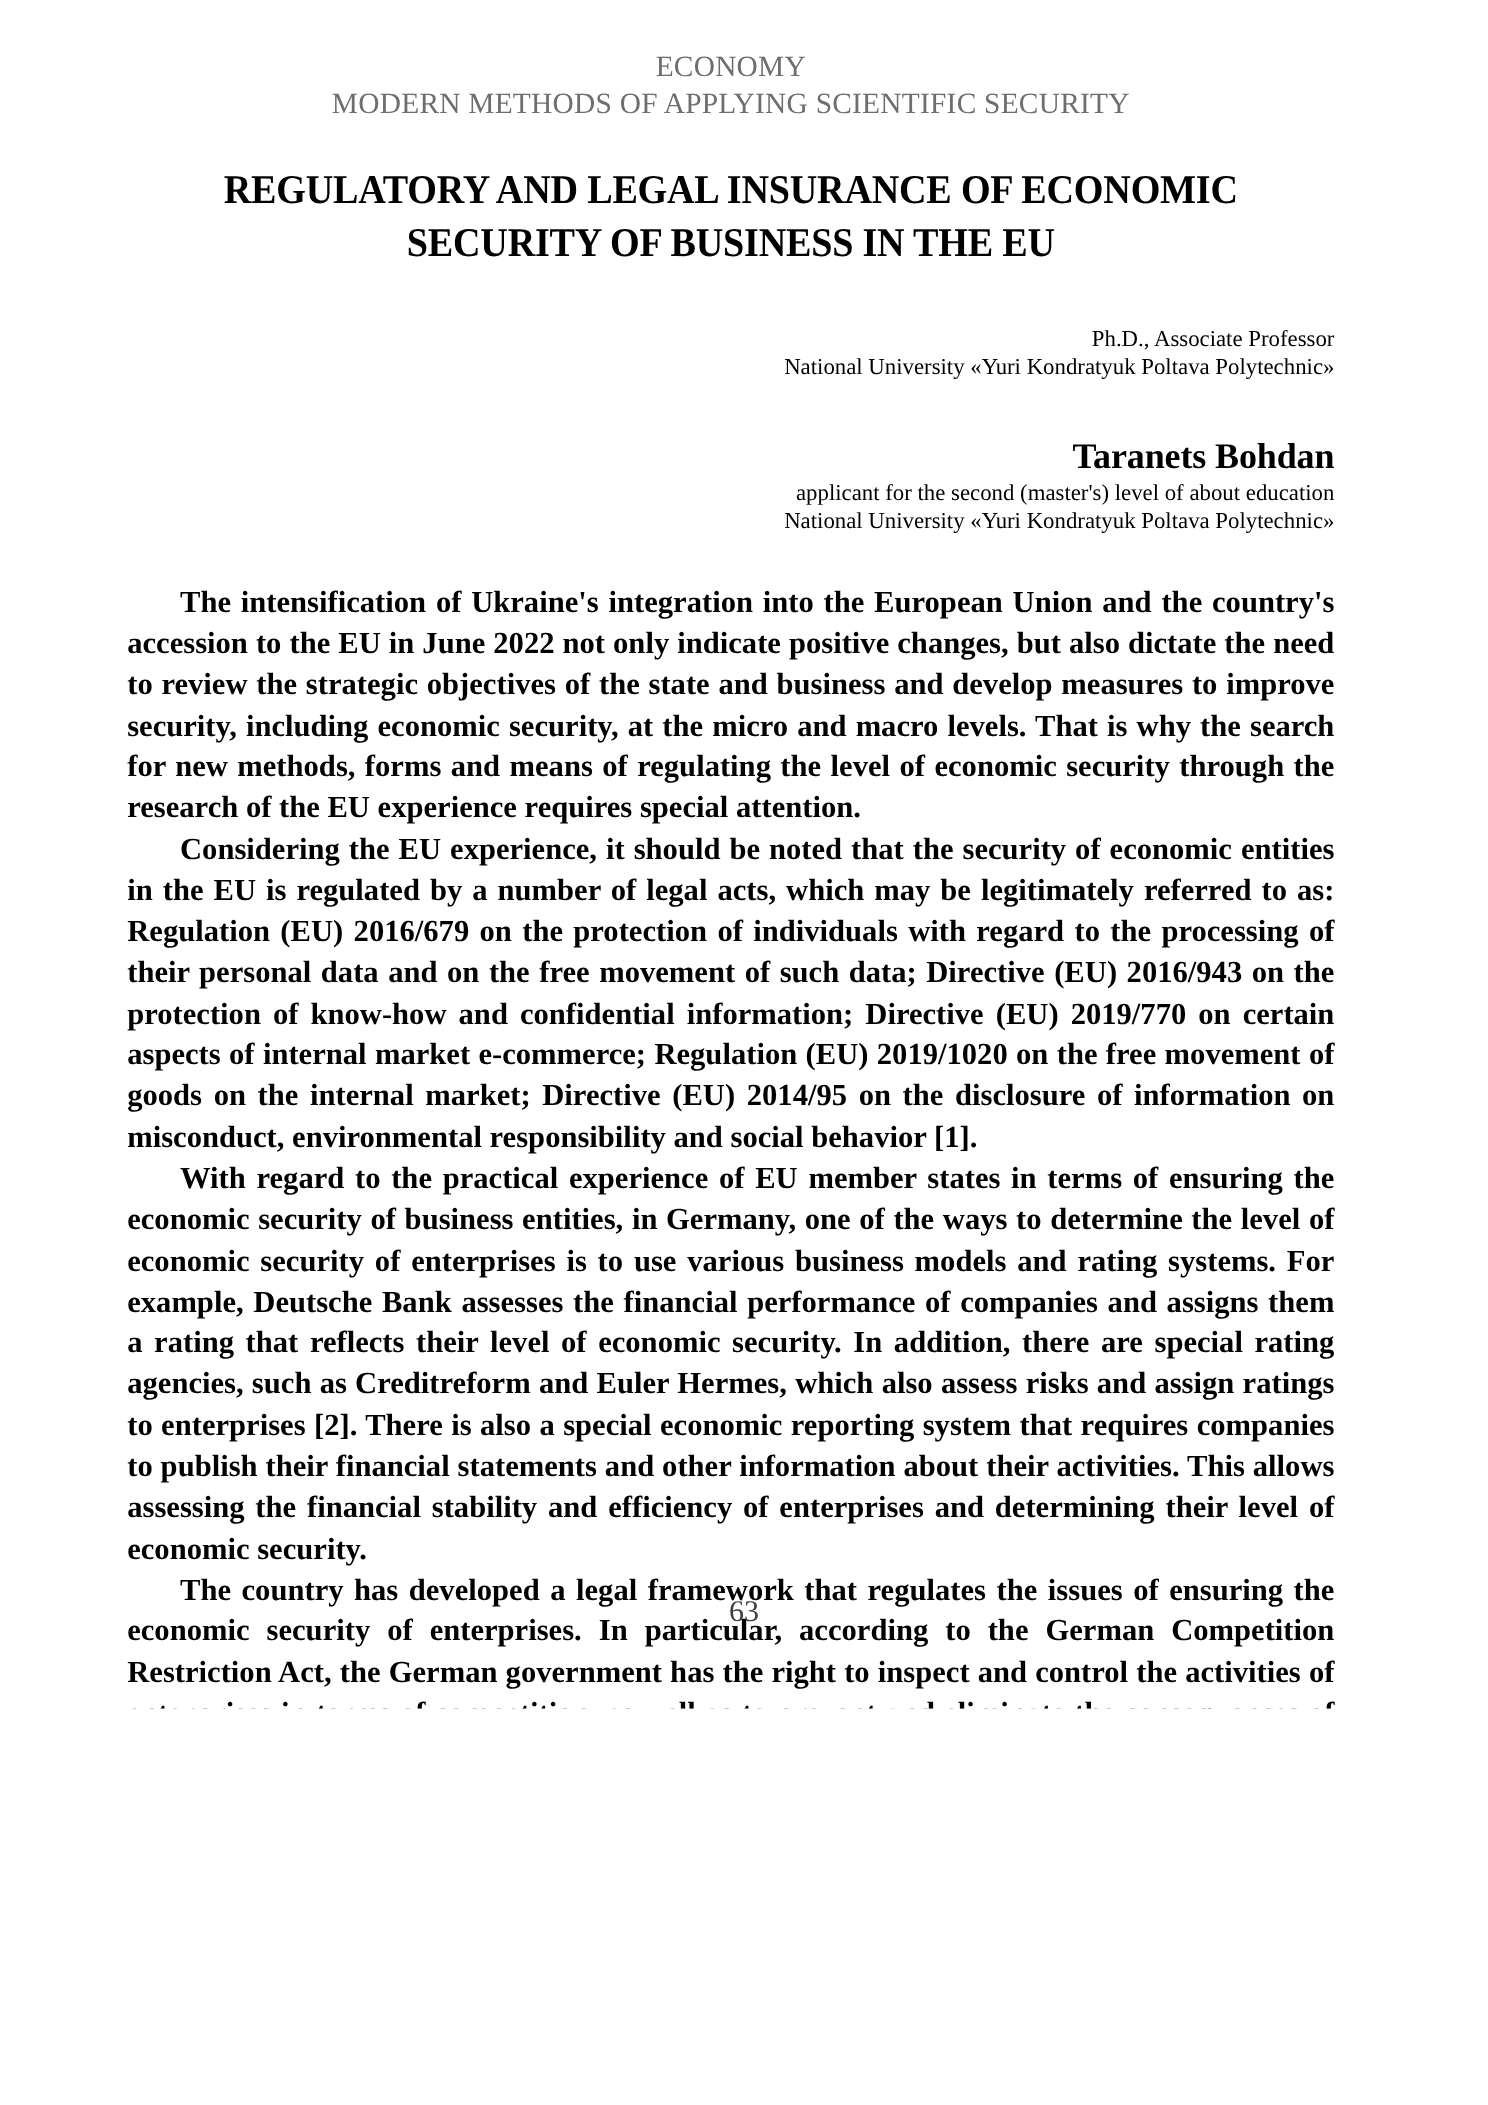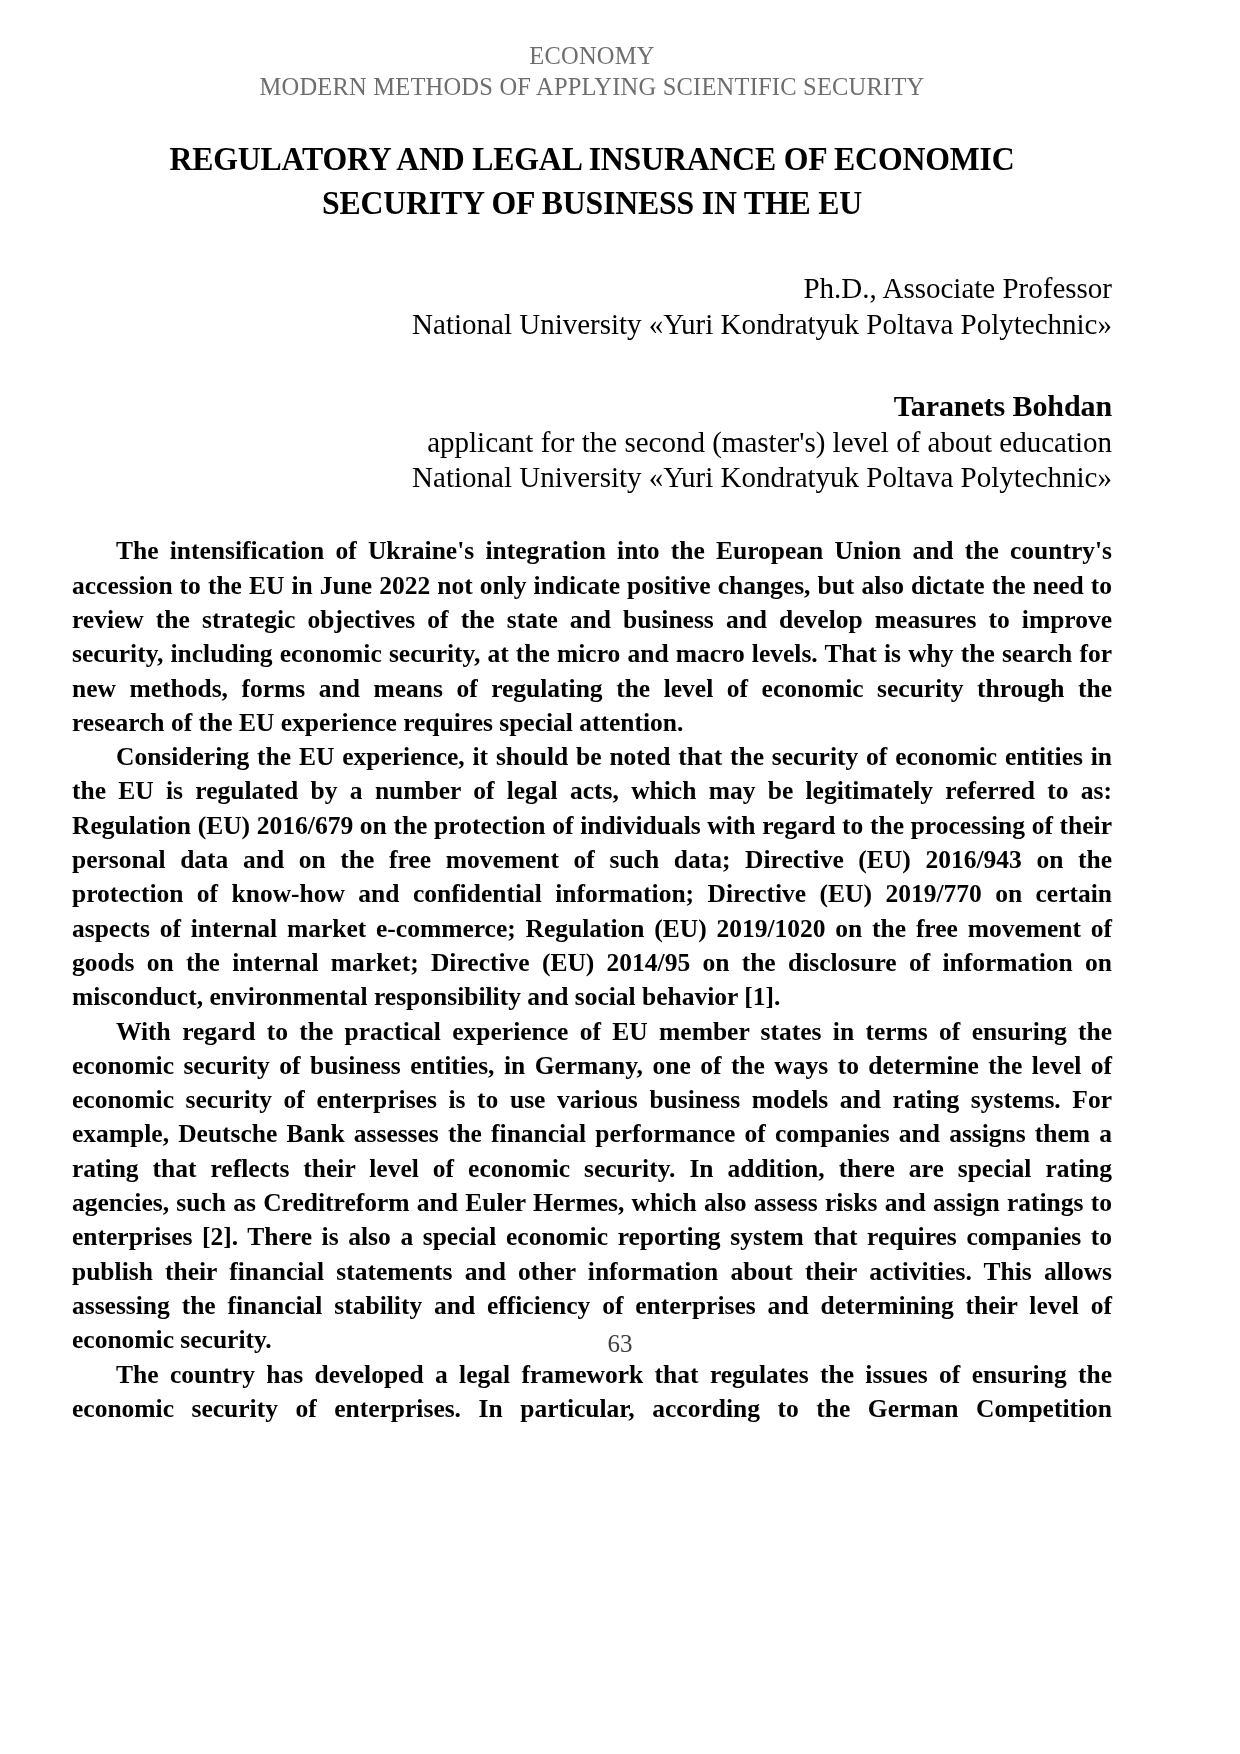--- a/index.html
+++ b/index.html
@@ -11,21 +11,21 @@
     font-family: "Liberation Serif", "DejaVu Serif", serif;
     color: #000000;
   }
   .page {
     position: relative;
     width: 1240px;
     height: 1424px;
     margin: 0 auto;
     background: #ffffff;
     box-sizing: border-box;
-    padding: 40px 128px 0 72px;
+    padding: 40px 128px 0 106px;
     overflow: hidden;
   }
 
   
   .runhead {
     text-align: center;
     color: #6e6e6e;
     font-size: 24.5px;
     line-height: 1.28;
     letter-spacing: 0.2px;
@@ -49,21 +49,21 @@
   .authors-block { margin-top: 46px; }
   .author-group { text-align: right; }
   .author-group + .author-group { margin-top: 44px; }
   .author-name {
     font-weight: bold;
     font-size: 30px;
     line-height: 1.25;
     letter-spacing: -0.1px;
   }
   .author-line {
-    font-size: 29px;
+    font-size: 19px;
     line-height: 1.24;
     white-space: nowrap;
   }
 
   
   .body-text { margin-top: 38px; font-weight: bold; }
   .body-text p {
     margin: 0;
     text-align: justify;
     text-justify: inter-word;

